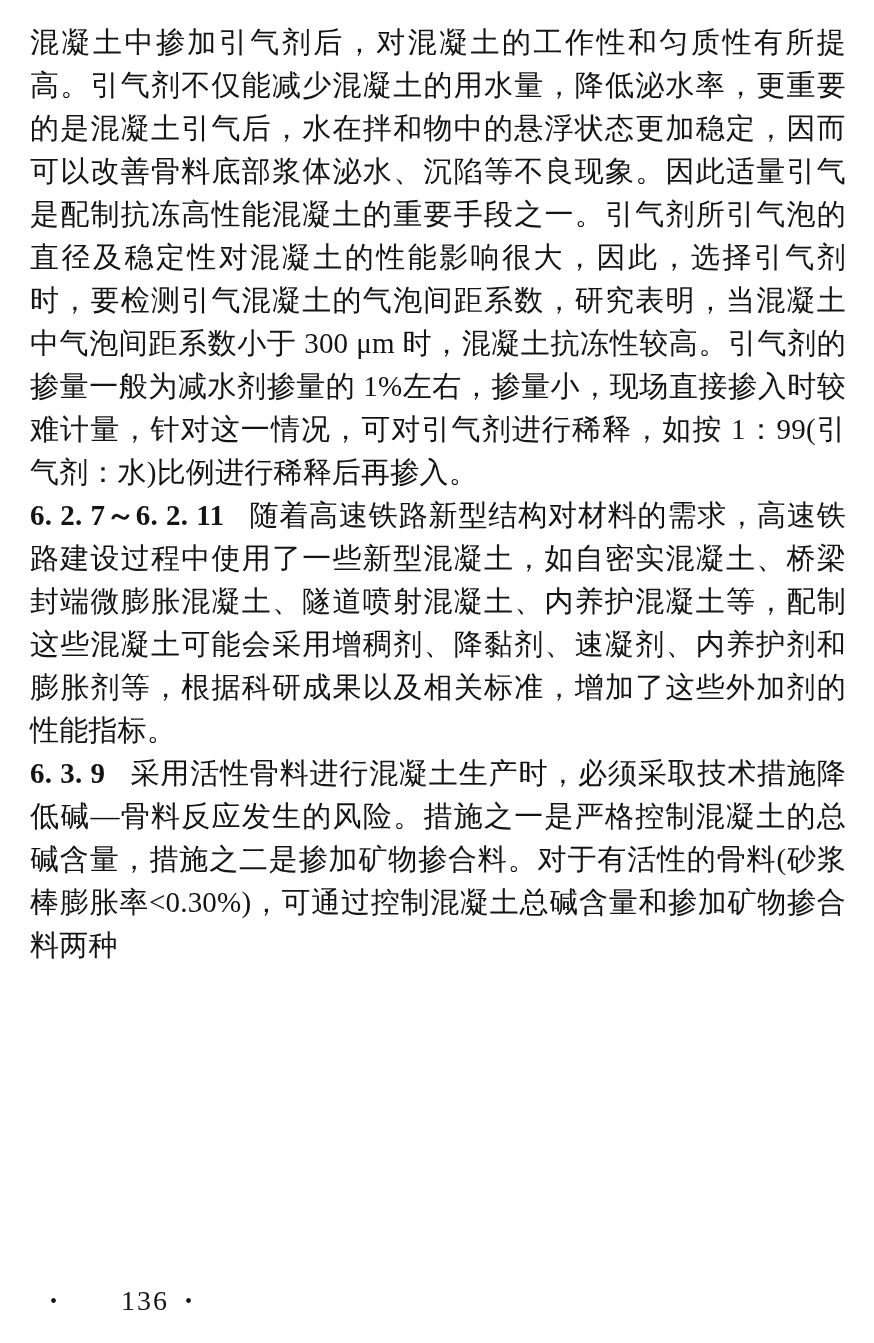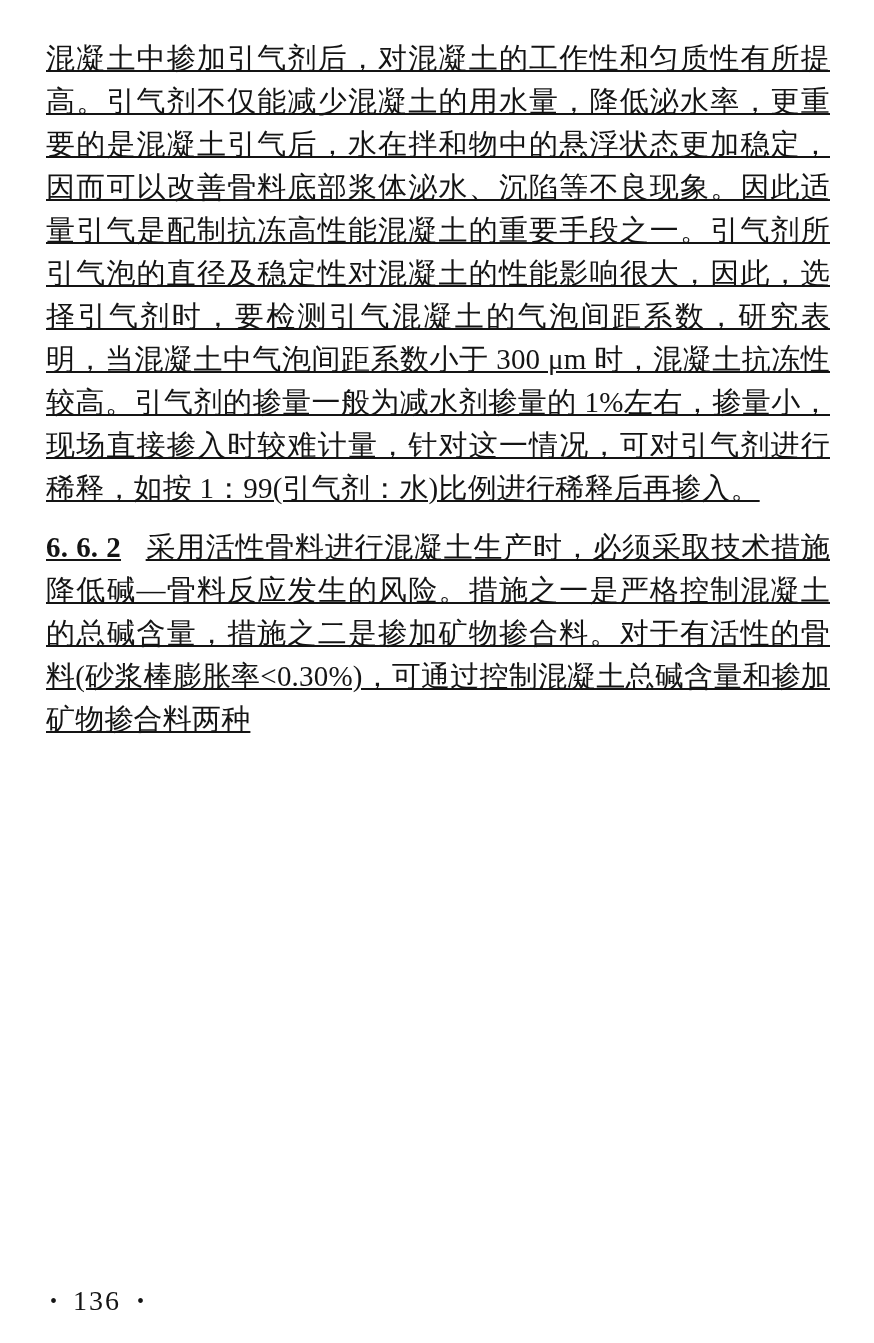--- a/index.html
+++ b/index.html
@@ -17,28 +17,27 @@
     overflow: hidden;
     box-sizing: border-box;
   }
   .text-column {
     position: absolute;
     left: 30px;
     top: 21px;
     width: 816px;
   }
   .para {
-    margin: 16px;
+    margin: 0;
     font-size: 29px;
     line-height: 43px;
     text-align: justify;
     text-justify: inter-ideograph;
     letter-spacing: 0.2px;
     word-break: break-all;
-    text-decoration: underline;
   }
   .para.indent {
     text-indent: 2em;
   }
   .clause-number {
     font-weight: bold;
     font-family: "Liberation Serif", "DejaVu Serif", serif;
     padding-right: 0.85em;
     white-space: nowrap;
   }
@@ -52,38 +51,42 @@
     display: flex;
     align-items: center;
     gap: 16px;
   }
   .footer .dot {
     font-size: 20px;
     line-height: 36px;
   }
   .footer .num {
     letter-spacing: 2px;
+    margin-left: 48px;
   }
 </style>
 </head>
 <body>
 
 <div class="page">
 
   <div class="text-column">
 
     <p class="para">
       <span>混凝土中掺加引气剂后，对混凝土的工作性和匀质性有所提高。引气剂不仅能减少混凝土的用水量，降低泌水率，更重要的是混凝土引气后，水在拌和物中的悬浮状态更加稳定，因而可以改善骨料底部浆体泌水、沉陷等不良现象。因此适量引气是配制抗冻高性能混凝土的重要手段之一。引气剂所引气泡的直径及稳定性对混凝土的性能影响很大，因此，选择引气剂时，要检测引气混凝土的气泡间距系数，研究表明，当混凝土中气泡间距系数小于 300 μm 时，混凝土抗冻性较高。引气剂的掺量一般为减水剂掺量的 1%左右，掺量小，现场直接掺入时较难计量，针对这一情况，可对引气剂进行稀释，如按 1：99(引气剂：水)比例进行稀释后再掺入。</span>
     </p>
 
+    <p class="para">
+      <span class="clause-number">6. 2. 7～6. 2. 11</span><span>随着高速铁路新型结构对材料的需求，高速铁路建设过程中使用了一些新型混凝土，如自密实混凝土、桥梁封端微膨胀混凝土、隧道喷射混凝土、内养护混凝土等，配制这些混凝土可能会采用增稠剂、降黏剂、速凝剂、内养护剂和膨胀剂等，根据科研成果以及相关标准，增加了这些外加剂的性能指标。</span>
+    </p>
 
 
 
     <p class="para">
-      <span class="clause-number">6. 6. 2</span><span>采用活性骨料进行混凝土生产时，必须采取技术措施降低碱—骨料反应发生的风险。措施之一是严格控制混凝土的总碱含量，措施之二是掺加矿物掺合料。对于有活性的骨料(砂浆棒膨胀率&lt;0.30%)，可通过控制混凝土总碱含量和掺加矿物掺合料两种</span>
+      <span class="clause-number">6. 3. 9</span><span>采用活性骨料进行混凝土生产时，必须采取技术措施降低碱—骨料反应发生的风险。措施之一是严格控制混凝土的总碱含量，措施之二是掺加矿物掺合料。对于有活性的骨料(砂浆棒膨胀率&lt;0.30%)，可通过控制混凝土总碱含量和掺加矿物掺合料两种</span>
     </p>
 
   </div>
 
   <div class="footer">
     <span class="dot">•</span>
     <span class="num">136</span>
     <span class="dot">•</span>
   </div>
 

